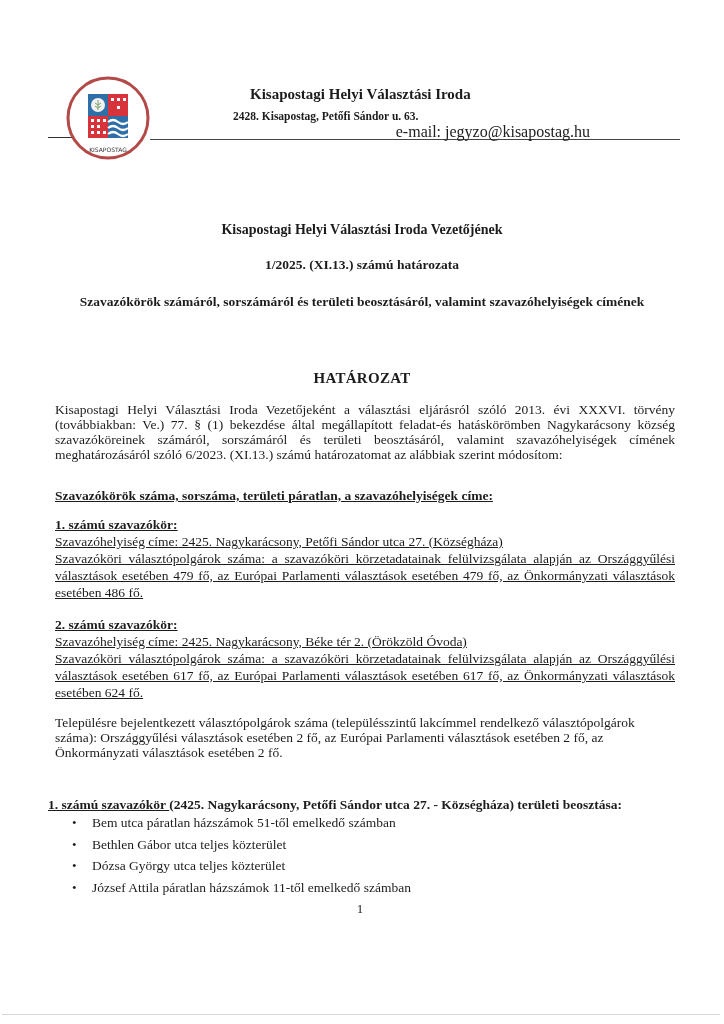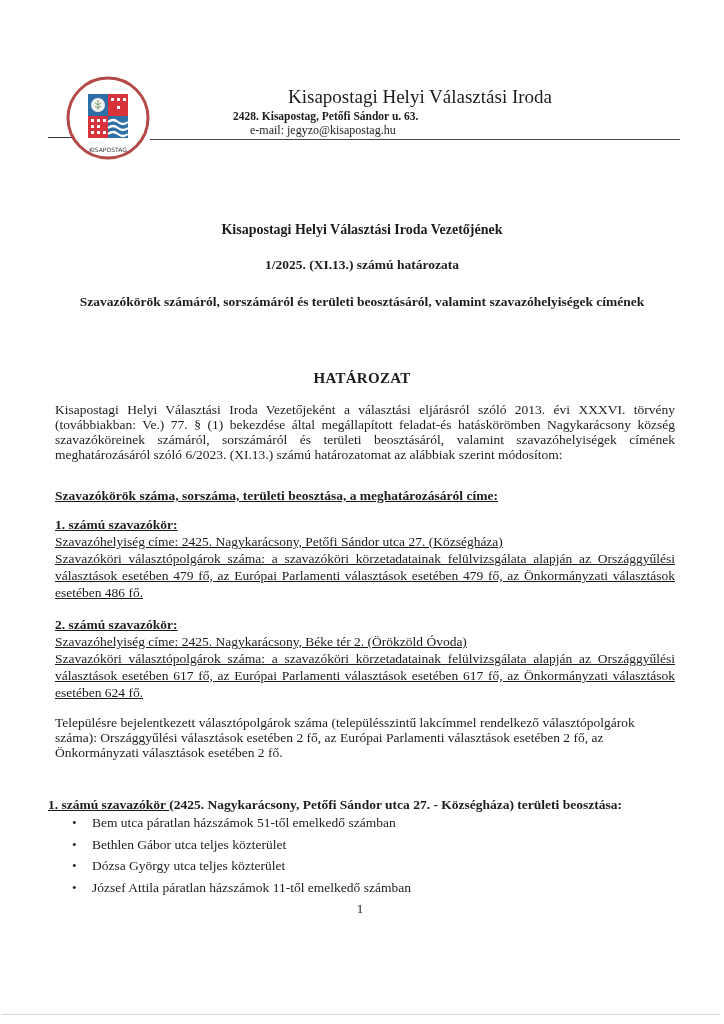--- a/index.html
+++ b/index.html
@@ -5,23 +5,23 @@
   html, body { margin: 0; padding: 0; }
   body {
     width: 724px; height: 1024px; background: #ffffff; position: relative; overflow: hidden;
     font-family: "Liberation Serif", "DejaVu Serif", serif; color: #1c1c1c;
   }
   .abs { position: absolute; }
   
   .logo { left: 62px; top: 74px; width: 92px; height: 92px; }
   .head-line-left { left: 48px; top: 137px; width: 24px; height: 1px; background: #333; }
   .head-line-right { left: 150px; top: 139px; width: 530px; height: 1px; background: #444; }
-  .org-name { left: 250px; top: 86px; width: 340px; text-align: center; font-size: 19px; font-weight: normal; }
+  .org-name { left: 250px; top: 86px; width: 340px; font-size: 15px; font-weight: bold; }
   .org-addr { left: 233px; top: 110px; width: 340px; text-align: left; font-size: 11.5px; font-weight: bold; }
-  .org-email { left: 250px; top: 123px; width: 340px; text-align: left; font-size: 12px; }
+  .org-email { left: 250px; top: 123px; width: 340px; text-align: right; font-size: 16px; }
 
   .center { text-align: center; font-weight: bold; }
   .t1 { left: 40px; top: 222px; width: 644px; font-size: 14px; }
   .t2 { left: 40px; top: 257px; width: 644px; font-size: 13.5px; }
   .t3 { left: 40px; top: 293px; width: 644px; font-size: 13.5px; line-height: 17px; }
   .t4 { left: 40px; top: 370px; width: 644px; font-size: 15px; letter-spacing: 0.3px; }
 
   .para { left: 55px; width: 620px; font-size: 13.5px; line-height: 15px; text-align: justify; }
   .p-intro { top: 402px; }
   .heading-u { left: 55px; top: 488px; font-size: 13.5px; font-weight: bold; text-decoration: underline; }
@@ -85,21 +85,21 @@
 
 <div class="abs center t1">Kisapostagi Helyi Választási Iroda Vezetőjének</div>
 <div class="abs center t2">1/2025. (XI.13.) számú határozata</div>
 <div class="abs center t3">
   <div>Szavazókörök számáról, sorszámáról és területi beosztásáról, valamint szavazóhelyiségek címének</div>
 </div>
 <div class="abs center t4">HATÁROZAT</div>
 
 <div class="abs para p-intro">Kisapostagi Helyi Választási Iroda Vezetőjeként a választási eljárásról szóló 2013. évi XXXVI. törvény (továbbiakban: Ve.) 77. § (1) bekezdése által megállapított feladat-és hatáskörömben Nagykarácsony község szavazóköreinek számáról, sorszámáról és területi beosztásáról, valamint szavazóhelyiségek címének meghatározásáról szóló 6/2023. (XI.13.) számú határozatomat az alábbiak szerint módosítom:</div>
 
-<div class="abs heading-u">Szavazókörök száma, sorszáma, területi beosztása, a meghatározásáról címe:</div>
+<div class="abs heading-u">Szavazókörök száma, sorszáma, területi páratlan, a szavazóhelyiségek címe:</div>
 
 <div class="abs sec-title s1-title">1. számú szavazókör:</div>
 <div class="abs line s1-addr"><span class="u">Szavazóhelyiség címe:</span><span> 2425. Nagykarácsony, Petőfi Sándor utca 27. (Községháza)</span></div>
 <div class="abs line s1-pop"><span class="u">Szavazóköri választópolgárok száma:</span><span> a szavazóköri körzetadatainak felülvizsgálata alapján az Országgyűlési választások esetében 479 fő, az Európai Parlamenti választások esetében 479 fő, az Önkormányzati választások esetében 486 fő.</span></div>
 
 <div class="abs sec-title s2-title">2. számú szavazókör:</div>
 <div class="abs line s2-addr"><span class="u">Szavazóhelyiség címe:</span><span> 2425. Nagykarácsony, Béke tér 2. (Örökzöld Óvoda)</span></div>
 <div class="abs line s2-pop"><span class="u">Szavazóköri választópolgárok száma:</span><span> a szavazóköri körzetadatainak felülvizsgálata alapján az Országgyűlési választások esetében 617 fő, az Európai Parlamenti választások esetében 617 fő, az Önkormányzati választások esetében 624 fő.</span></div>
 
 <div class="abs para p-settle">Településre bejelentkezett választópolgárok száma (településszintű lakcímmel rendelkező választópolgárok száma): Országgyűlési választások esetében 2 fő, az Európai Parlamenti választások esetében 2 fő, az Önkormányzati választások esetében 2 fő.</div>

